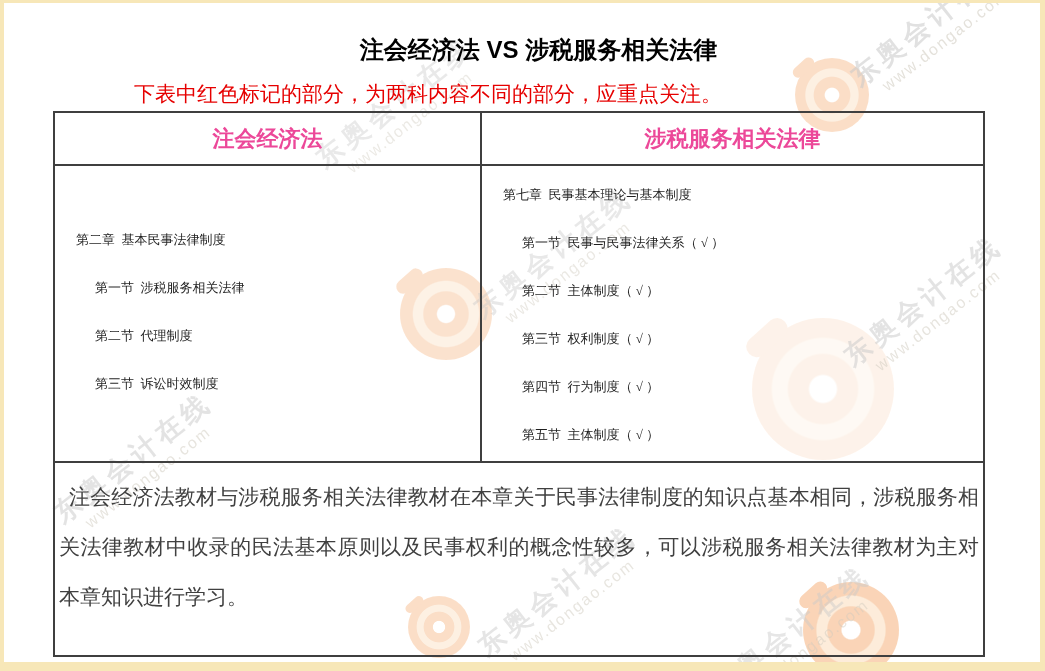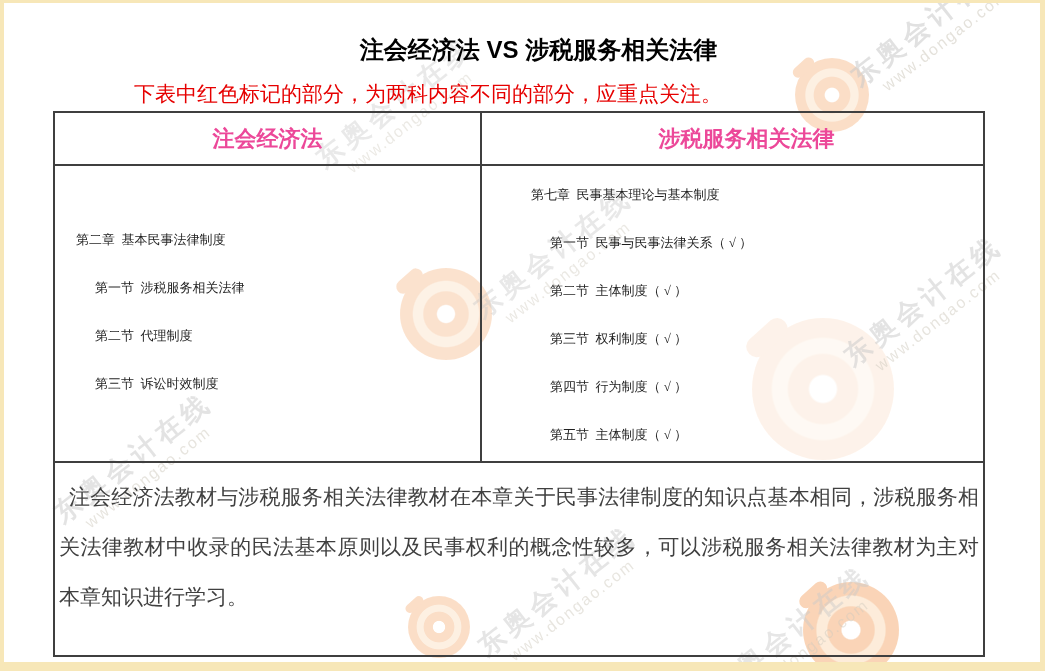--- a/index.html
+++ b/index.html
@@ -57,21 +57,21 @@
   .cmp{
     position:absolute;left:53px;top:111px;width:932px;height:546px;
     border:2px solid #3f3f3f;box-sizing:border-box;background:transparent;
   }
   .row{display:flex;box-sizing:border-box;}
   .row.head{height:53px;border-bottom:2px solid #3f3f3f;}
   .row.bodyr{height:297px;border-bottom:2px solid #3f3f3f;}
   .row.review{height:190px;display:block;}
   .cell{box-sizing:border-box;}
   .cell.lcol{width:427px;border-right:2px solid #3f3f3f;}
-  .cell.rcol{flex:1;margin-left:28px;}
+  .cell.rcol{flex:1;}
   .th{display:flex;align-items:center;justify-content:center;
     font-family:"Liberation Sans","DejaVu Sans",sans-serif;
     font-size:22px;font-weight:bold;color:#ec4899;}
   .cell.lcol.items{padding-top:50px;}
   .cell.rcol.items{padding-top:5px;}
   .line{line-height:48px;font-size:13px;white-space:pre-wrap;color:#1f1f1f;}
   .line.lv1{padding-left:21px;}
   .line.lv2{padding-left:40px;}
   .review-head{
     margin:0;padding:12px 0 0 16px;

